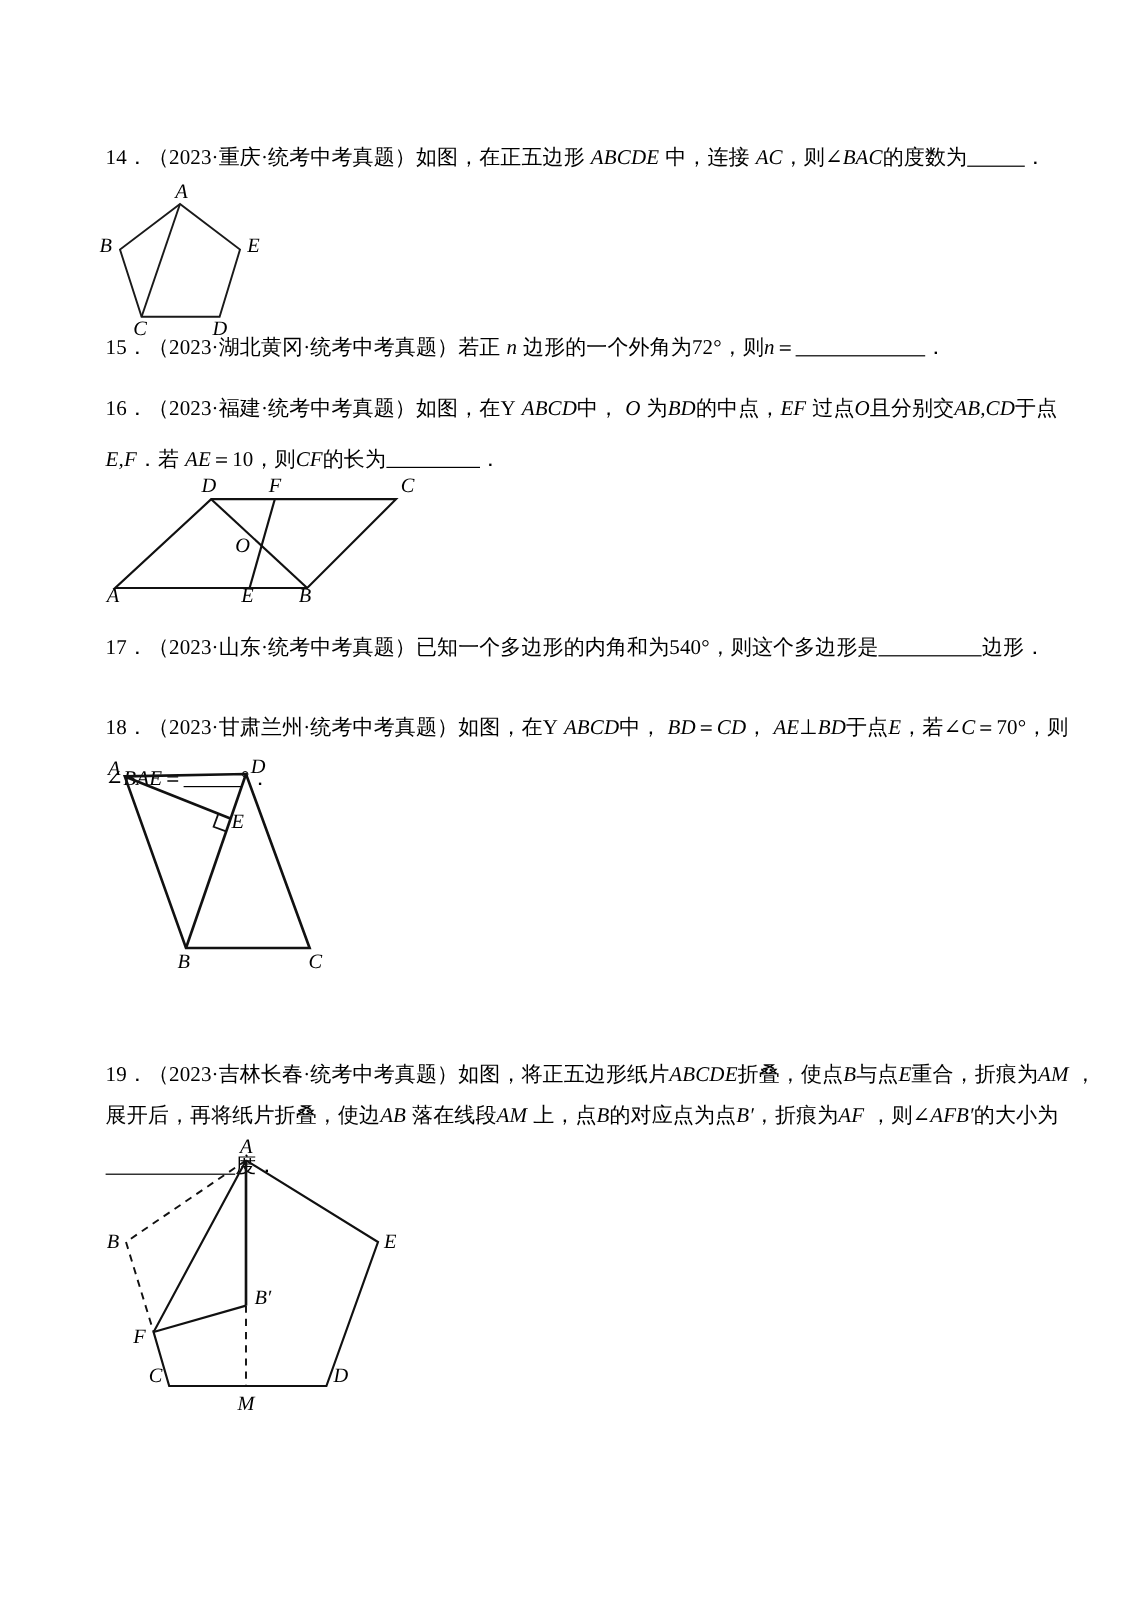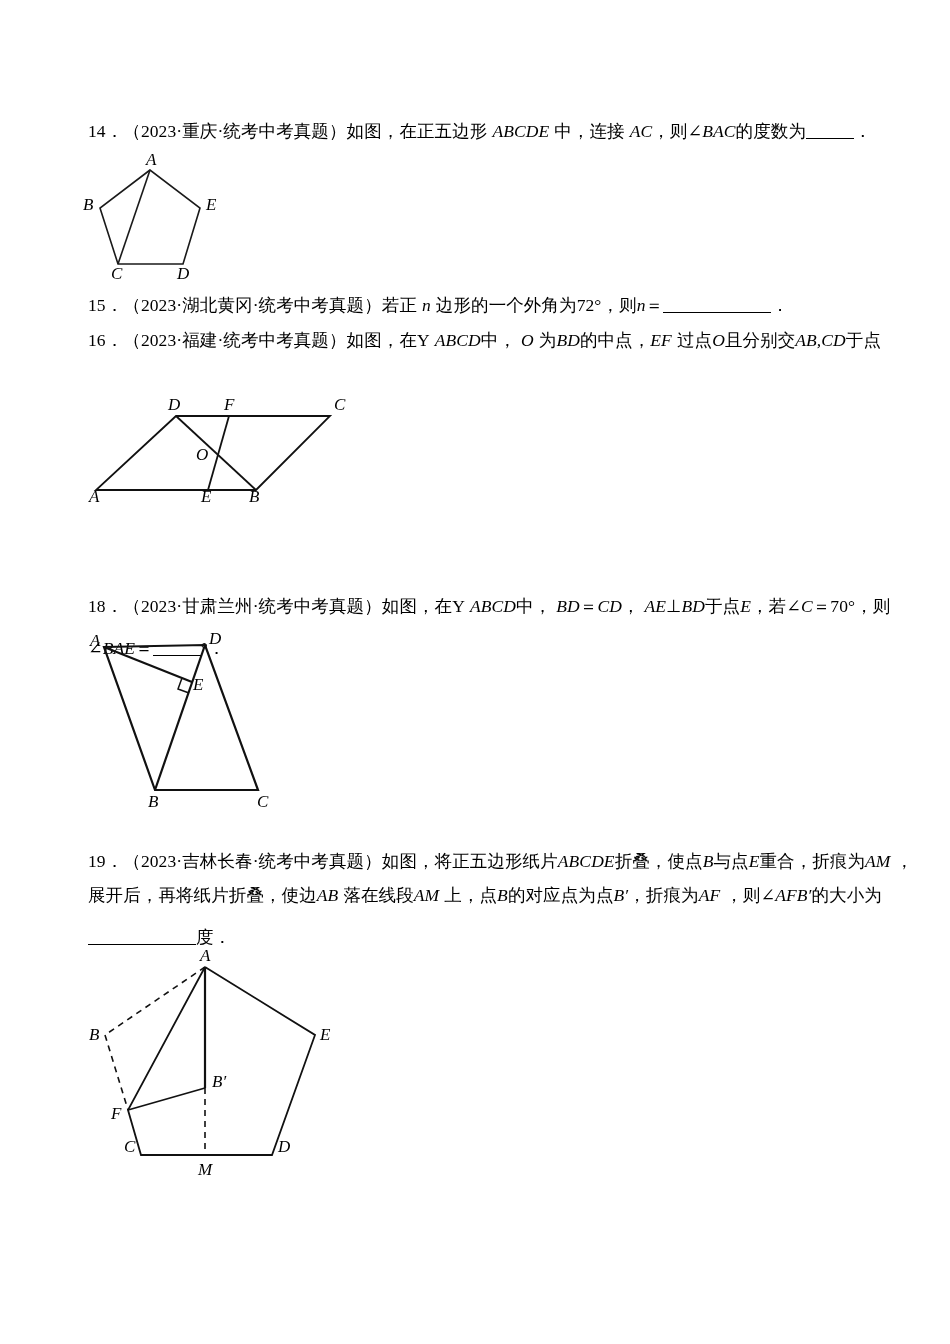--- a/index.html
+++ b/index.html
@@ -78,48 +78,56 @@
       <polygon points="72,18 22,56 40,112 105,112 122,56" fill="none" stroke="#1a1a1a" stroke-width="1.6"></polygon>
       <line x1="72" y1="18" x2="40" y2="112" stroke="#1a1a1a" stroke-width="1.6"></line>
       <text class="lbl" x="68" y="13">A</text>
       <text class="lbl" x="5" y="58">B</text>
       <text class="lbl" x="33" y="127">C</text>
       <text class="lbl" x="99" y="127">D</text>
       <text class="lbl" x="128" y="58">E</text>
     </svg>
   </div>
 
-  <div class="qblock" style="top:288px;">
+  <div class="qblock" style="top:272px;">
     <div class="qline">
       <span class="num">15．</span><span class="cn">（2023·湖北黄冈·统考中考真题）</span><span class="cn">若正</span><span class="sp"></span><span class="mi">n</span><span class="sp"></span><span class="cn">边形的一个外角为</span><span class="mn">72°</span><span class="cn">，则</span><span class="mi">n</span><span class="cn">＝</span><span class="blank b-lg"></span><span class="cn">．</span>
     </div>
   </div>
 
   <div class="qblock" style="top:323px;">
     <div class="qline">
       <span class="num">16．</span><span class="cn">（2023·福建·统考中考真题）</span><span class="cn">如图，在</span><span class="para-sym">Y</span><span class="sp"></span><span class="mi">ABCD</span><span class="cn">中，</span><span class="sp"></span><span class="mi">O</span><span class="sp"></span><span class="cn">为</span><span class="mi">BD</span><span class="cn">的中点，</span><span class="mi">EF</span><span class="sp"></span><span class="cn">过点</span><span class="mi">O</span><span class="cn">且分别交</span><span class="mi">AB,CD</span><span class="cn">于点</span>
+    </div>
+    <div class="qline" style="margin-top:8px;">
+      <span class="mi">E,F</span><span class="cn">．若</span><span class="sp"></span><span class="mi">AE</span><span class="mn">＝10</span><span class="cn">，则</span><span class="mi">CF</span><span class="cn">的长为</span><span class="blank b-md"></span><span class="cn">．</span>
     </div>
   </div>
 
   <div class="fig" style="left:88px; top:398px;">
     <svg width="270" height="105" viewBox="0 0 270 105">
 
       <polygon points="8,92 168,92 242,18 88,18" fill="none" stroke="#111" stroke-width="1.8"></polygon>
       <line x1="168" y1="92" x2="88" y2="18" stroke="#111" stroke-width="1.8"></line>
       <line x1="120" y1="92" x2="141" y2="18" stroke="#111" stroke-width="1.8"></line>
       <text class="lbl" x="1" y="104">A</text>
       <text class="lbl" x="161" y="104">B</text>
       <text class="lbl" x="246" y="12">C</text>
       <text class="lbl" x="80" y="12">D</text>
       <text class="lbl" x="113" y="104">E</text>
       <text class="lbl" x="136" y="12">F</text>
       <text class="lbl" x="108" y="62">O</text>
     </svg>
   </div>
 
+  <div class="qblock" style="top:522px;">
+    <div class="qline">
+      <span class="num">17．</span><span class="cn">（2023·山东·统考中考真题）</span><span class="cn">已知一个多边形的内角和为</span><span class="mn">540°</span><span class="cn">，则这个多边形是</span><span class="blank b-xl"></span><span class="cn">边形．</span>
+    </div>
+  </div>
 
   <div class="qblock" style="top:589px;">
     <div class="qline">
       <span class="num">18．</span><span class="cn">（2023·甘肃兰州·统考中考真题）</span><span class="cn">如图，在</span><span class="para-sym">Y</span><span class="sp"></span><span class="mi">ABCD</span><span class="cn">中，</span><span class="sp"></span><span class="mi">BD</span><span class="mn">＝</span><span class="mi">CD</span><span class="cn">，</span><span class="sp"></span><span class="mi">AE</span><span class="mn">⊥</span><span class="mi">BD</span><span class="cn">于点</span><span class="mi">E</span><span class="cn">，若∠</span><span class="mi">C</span><span class="mn">＝70°</span><span class="cn">，则</span>
     </div>
     <div class="qline" style="margin-top:8px;">
       <span class="cn">∠</span><span class="mi">BAE</span><span class="mn">＝</span><span class="blank b-sm"></span><span class="cn">°．</span>
     </div>
   </div>
 
@@ -132,21 +140,21 @@
 
       <polyline points="94,42 90,53 101,57" fill="none" stroke="#111" stroke-width="1.5"></polyline>
       <text class="lbl" x="2" y="10">A</text>
       <text class="lbl" x="121" y="8">D</text>
       <text class="lbl" x="60" y="171">B</text>
       <text class="lbl" x="169" y="171">C</text>
       <text class="lbl" x="105" y="54">E</text>
     </svg>
   </div>
 
-  <div class="qblock" style="top:844px;">
+  <div class="qblock" style="top:878px;">
     <div class="qline">
       <span class="num">19．</span><span class="cn">（2023·吉林长春·统考中考真题）</span><span class="cn">如图，将正五边形纸片</span><span class="mi">ABCDE</span><span class="cn">折叠，使点</span><span class="mi">B</span><span class="cn">与点</span><span class="mi">E</span><span class="cn">重合，折痕为</span><span class="mi">AM</span><span class="sp"></span><span class="cn">，</span>
     </div>
     <div class="qline" style="margin-top:0;">
       <span class="cn">展开后，再将纸片折叠，使边</span><span class="mi">AB</span><span class="sp"></span><span class="cn">落在线段</span><span class="mi">AM</span><span class="sp"></span><span class="cn">上，点</span><span class="mi">B</span><span class="cn">的对应点为点</span><span class="mi">B′</span><span class="cn">，折痕为</span><span class="mi">AF</span><span class="sp"></span><span class="cn">，则∠</span><span class="mi">AFB′</span><span class="cn">的大小为</span>
     </div>
     <div class="qline" style="margin-top:8px;">
       <span class="blank b-lg"></span><span class="cn">度．</span>
     </div>
   </div>

